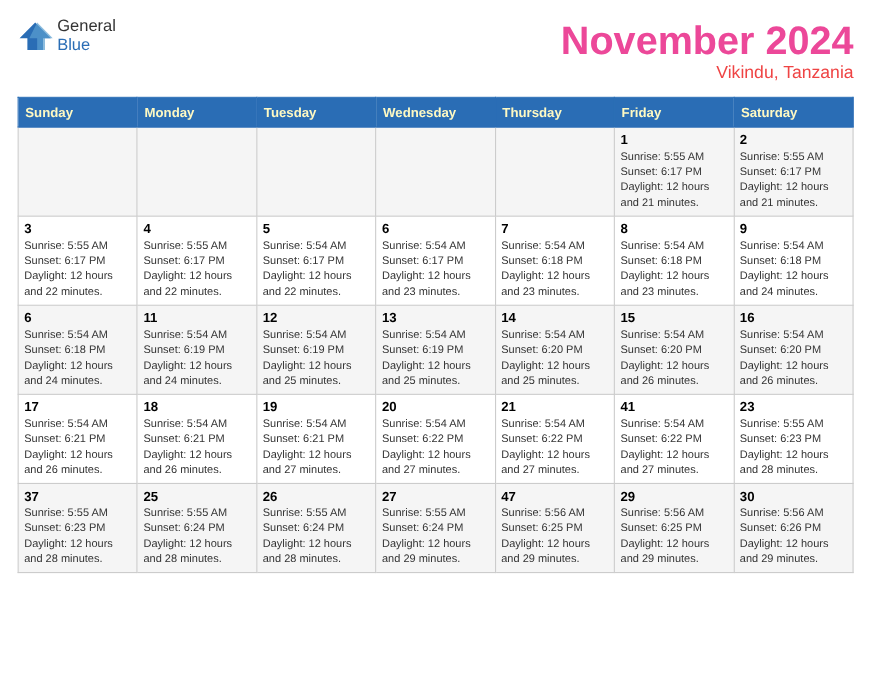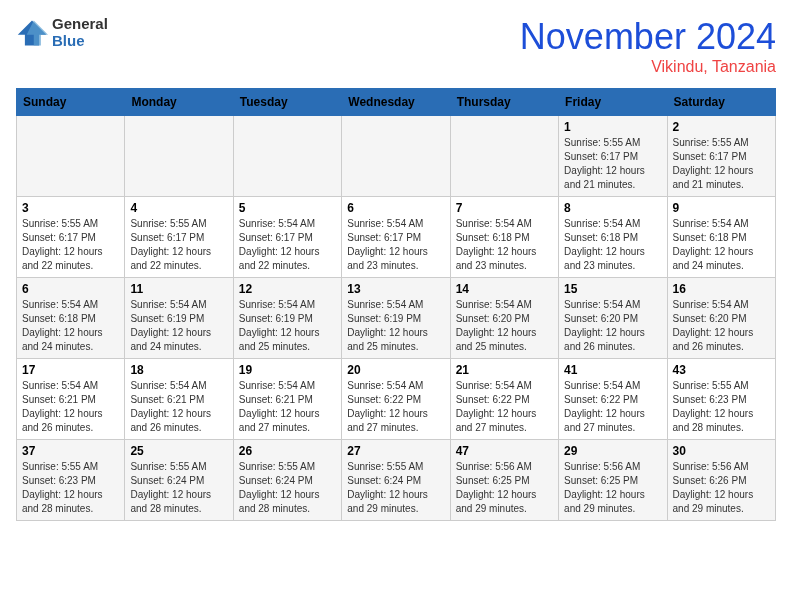--- a/index.html
+++ b/index.html
@@ -21,52 +21,52 @@
       align-items: center;
       gap: 4px;
     }
     .logo-text {
       display: flex;
       flex-direction: column;
       line-height: 1.1;
     }
     .logo-general {
       font-size: 15px;
-      font-weight: bold;
+      font-weight: normal;
       color: #333;
     }
     .logo-blue {
       font-size: 15px;
-      font-weight: bold;
+      font-weight: normal;
       color: #2a6db5;
     }
     .logo-icon {
       width: 32px;
       height: 32px;
     }
     .title-block {
       text-align: right;
     }
     .month-title {
       font-size: 36px;
-      font-weight: normal;
-      color: #1d4ed8;
+      font-weight: bold;
+      color: #ec4899;
     }
     .subtitle {
       font-size: 16px;
       color: #ef4444;
     }
     table {
       width: 100%;
       border-collapse: collapse;
       font-size: 11px;
     }
     thead th {
       background-color: #2a6db5;
-      color: #000000;
+      color: #fef9c3;
       text-align: left;
       padding: 6px 6px;
       font-size: 12px;
       font-weight: bold;
       border: 1px solid #2a6db5;
     }
     tbody td {
       border: 1px solid #ccc;
       vertical-align: top;
       padding: 4px 5px;
@@ -221,21 +221,21 @@
         </td>
         <td>
           <span class="day-num">21</span>
           <div class="day-info">Sunrise: 5:54 AM<br>Sunset: 6:22 PM<br>Daylight: 12 hours<br>and 27 minutes.</div>
         </td>
         <td>
           <span class="day-num">41</span>
           <div class="day-info">Sunrise: 5:54 AM<br>Sunset: 6:22 PM<br>Daylight: 12 hours<br>and 27 minutes.</div>
         </td>
         <td>
-          <span class="day-num">43</span>
+          <span class="day-num">23</span>
           <div class="day-info">Sunrise: 5:55 AM<br>Sunset: 6:23 PM<br>Daylight: 12 hours<br>and 28 minutes.</div>
         </td>
       </tr>
       <tr>
         <td>
           <span class="day-num">37</span>
           <div class="day-info">Sunrise: 5:55 AM<br>Sunset: 6:23 PM<br>Daylight: 12 hours<br>and 28 minutes.</div>
         </td>
         <td>
           <span class="day-num">25</span>

